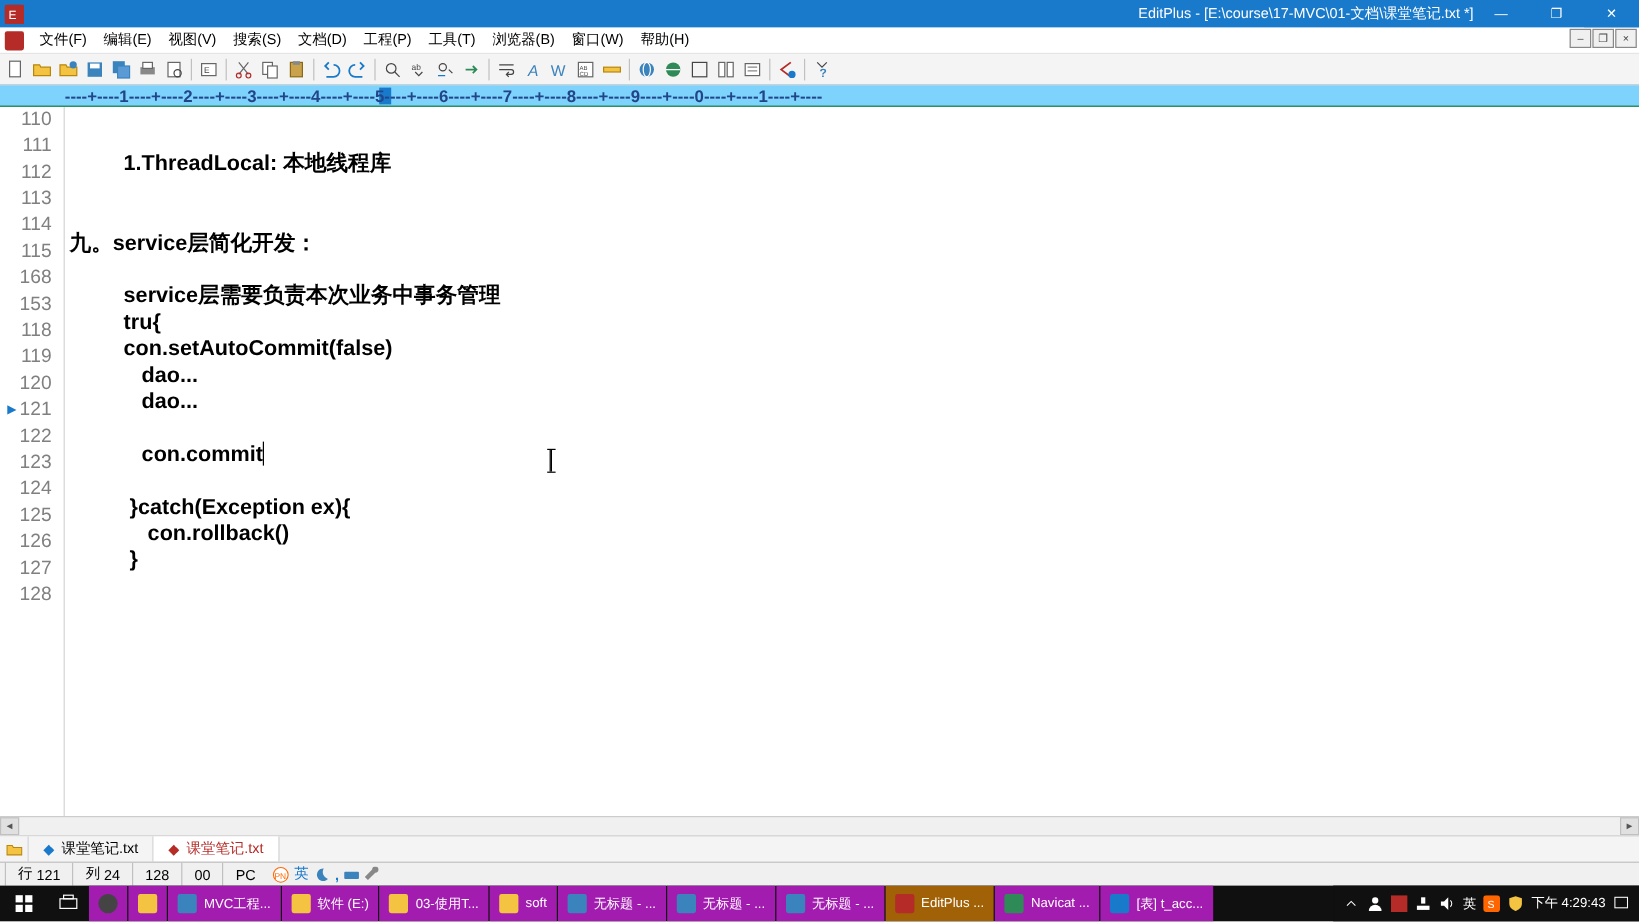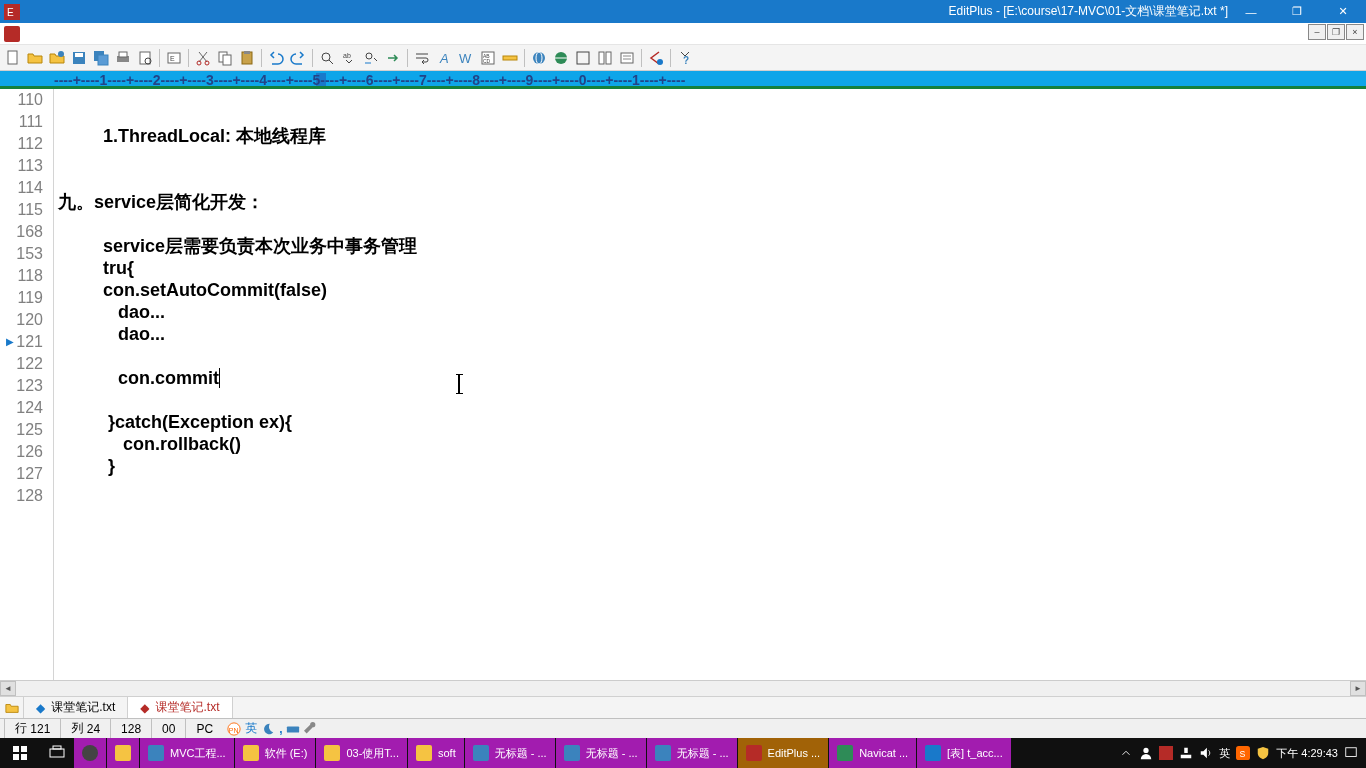--- a/index.html
+++ b/index.html
@@ -16,21 +16,21 @@
 .menubar .mdibtns { position:absolute; right:2px; top:1px; display:flex; gap:1px; }
 .menubar .mdibtn { width:18px; height:16px; border:1px solid #888; background:#f0f0f0; display:flex;align-items:center;justify-content:center; font-size:9px; color:#444; }
 .menubar .icon { width: 16px; height: 16px; background: #b52b27; border-radius: 2px; margin-right: 6px; }
 .menuitem { padding: 2px 7px; cursor: default; font-size:12px; }
 
 .toolbar { height: 26px; background: #f4f4f4; border-bottom: 1px solid #d0d0d0; display: flex; align-items: center; padding: 0 2px; gap: 0px; }
 .tbtn { width: 22px; height: 22px; display: flex; align-items: center; justify-content: center; border: 1px solid transparent; }
 .tsep { width: 1px; height: 18px; background: #c0c0c0; margin: 0 3px; }
 .tbtn svg { width: 16px; height: 16px; }
 
-.ruler { height: 18px; background: #0ea5e9; border-bottom: 3px solid #15803d; position: relative; font-size: 11px; color: #335; font-family: Consolas, monospace; overflow:hidden;padding-left:40px; }
+.ruler { height: 18px; background: #7dd3fc; border-bottom: 1px solid #15803d; position: relative; font-size: 11px; color: #335; font-family: Consolas, monospace; overflow:hidden;padding-left:40px; }
 .ruler .marks { position:absolute; left:54px; right:4px; top:0; bottom:0; white-space:pre; letter-spacing:0; }
 .ruler .cursor-mark { position:absolute; top:2px; width:10px; height:14px; background:#1979ca; }
 
 .editor-wrap { flex: 1; display: flex; overflow: hidden; background:#fff; }
 .gutter { width: 54px; background: #fff; border-right: 1px solid #d4d4d4; text-align: right; padding-right: 10px; font-family: Consolas, monospace; font-size: 16px; color: #808080; line-height: 22px; user-select:none; }
 .gutter .ln.current::before { content:"▶"; color:#1979ca; position:absolute; left:6px; font-size:10px; }
 .gutter .ln { position:relative;text-align:right; }
 .code { flex: 1; font-family: Consolas, "Microsoft YaHei", monospace; font-size: 18px; font-weight: bold; line-height: 22px; white-space: pre; color: #000; position:relative; padding-left:4px;margin-top:36px; }
 .code .caret { display:inline-block; width:1px; height:20px; background:#000; vertical-align:text-bottom; animation:blink 1s steps(1) infinite; }
 @keyframes blink { 50% { opacity:0; } }
@@ -82,20 +82,21 @@
   <span class="title">EditPlus - [E:\course\17-MVC\01-文档\课堂笔记.txt *]</span>
   <div class="winbtns">
     <div class="winbtn">—</div>
     <div class="winbtn">❐</div>
     <div class="winbtn close">✕</div>
   </div>
 </div>
 
 <div class="menubar">
   <span class="icon"></span>
+  <div id="menu-host"><span class="menuitem">文件(F)</span><span class="menuitem">编辑(E)</span><span class="menuitem">视图(V)</span><span class="menuitem">搜索(S)</span><span class="menuitem">文档(D)</span><span class="menuitem">工程(P)</span><span class="menuitem">工具(T)</span><span class="menuitem">浏览器(B)</span><span class="menuitem">窗口(W)</span><span class="menuitem">帮助(H)</span></div>
   <div class="mdibtns">
     <div class="mdibtn">–</div>
     <div class="mdibtn">❐</div>
     <div class="mdibtn">×</div>
   </div>
 </div>
 
 <div class="toolbar">
   <div class="tbtn">
       <svg viewBox="0 0 16 16">

